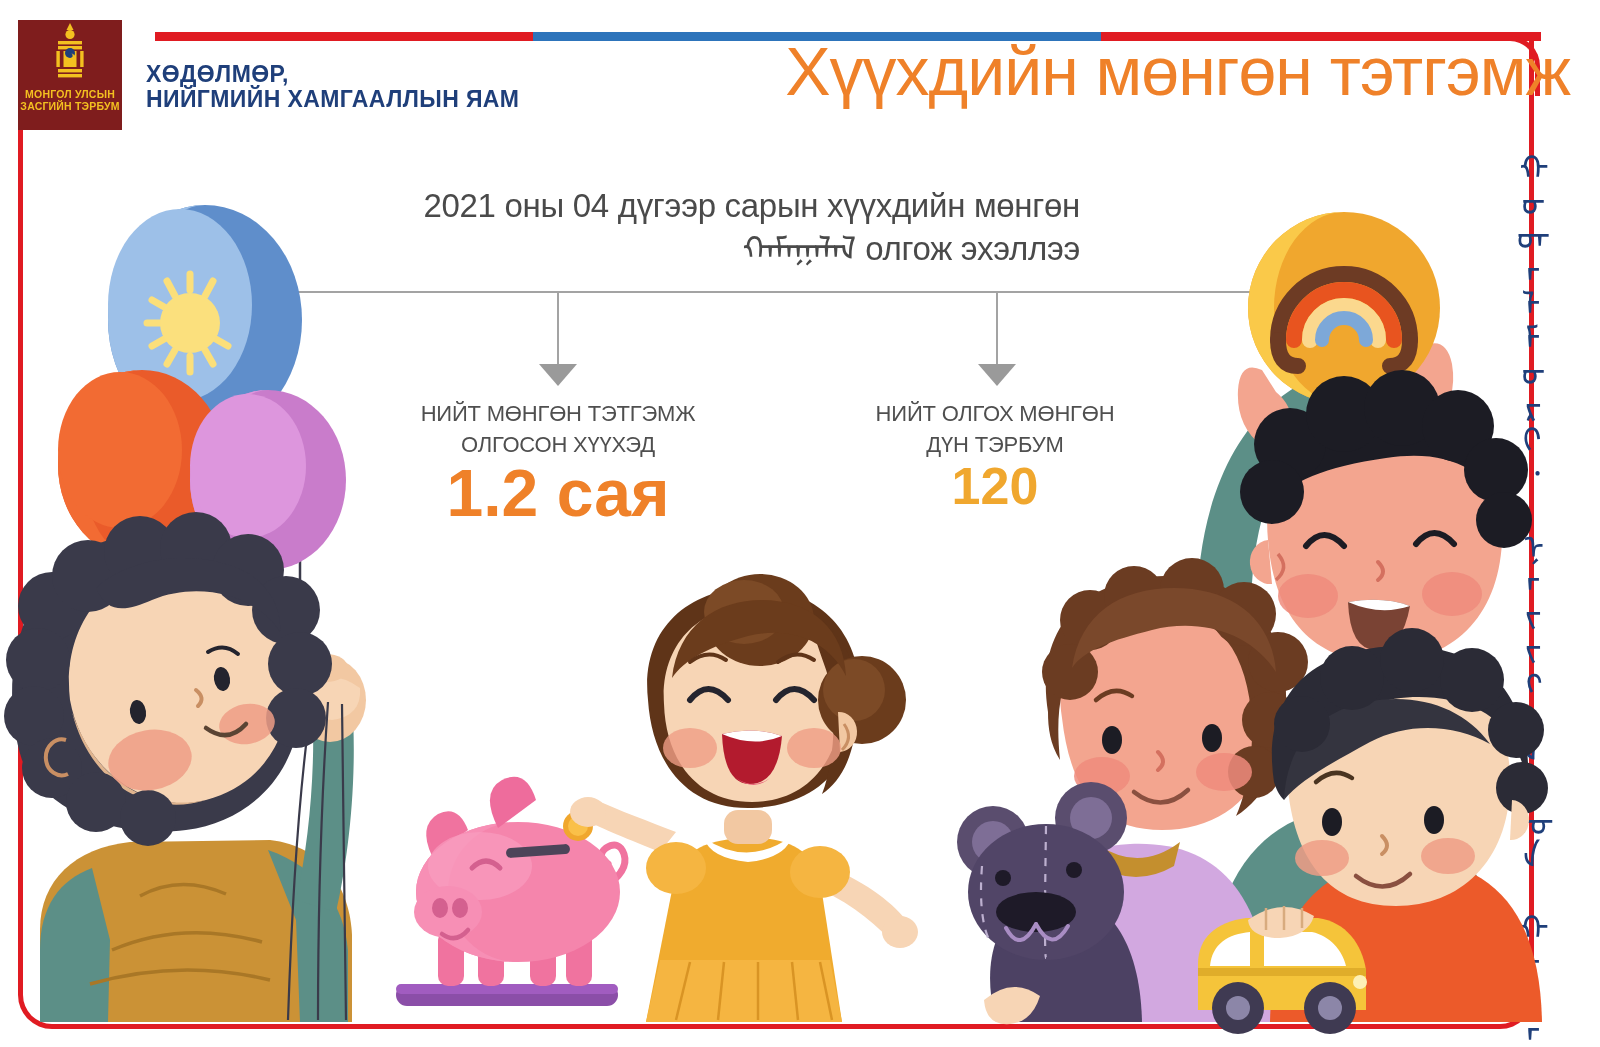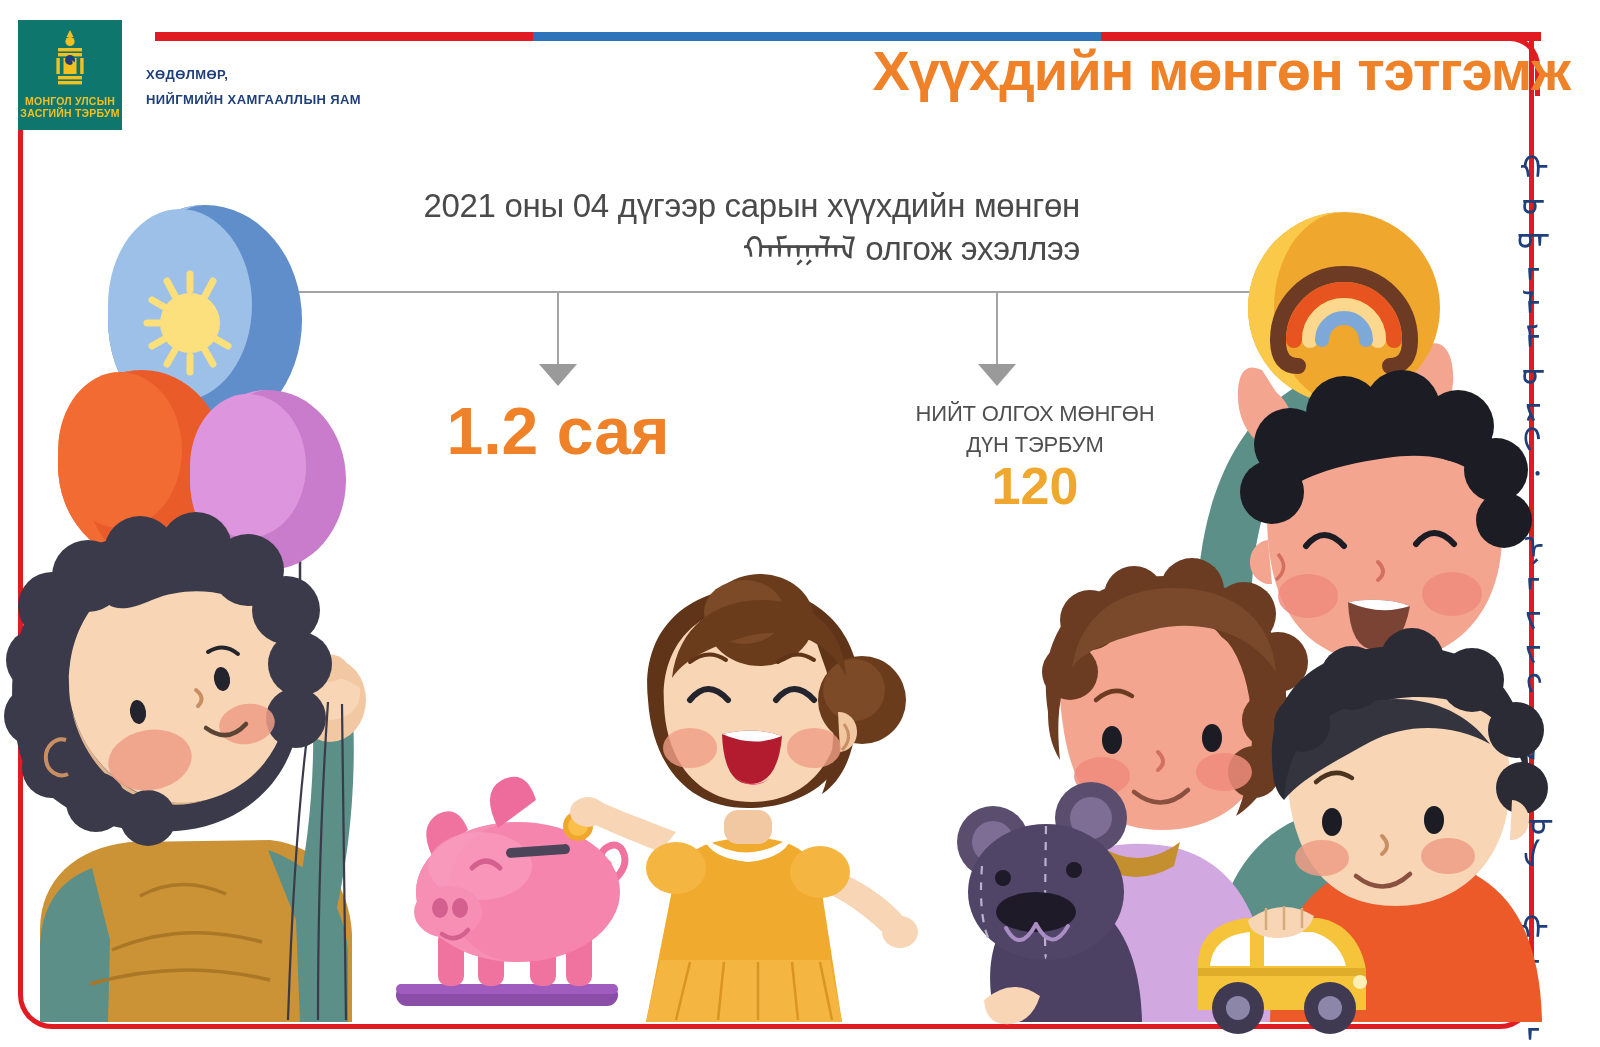--- a/index.html
+++ b/index.html
@@ -38,40 +38,40 @@
   }
   .frame-left-stub {
     position:absolute; left:18px; top:136px; width:5px; height:26px;
     background:#e01b22;
   }
 
   
   .logo {
     position:absolute; left:18px; top:20px;
     width:104px; height:110px;
-    background:#0f766e;
+    background:#7f1d1d;
     display:flex; flex-direction:column;
     align-items:center; justify-content:flex-start;
-    padding-top:10px;
+    padding-top:3px;
   }
   .soyombo { width:34px; height:62px; position:relative; }
   .logo-text {
     color:#f3c020; font-size:10.5px; font-weight:bold;
     text-align:center; line-height:12px; letter-spacing:.2px;
     margin-top:3px;
   }
   .ministry {
     position:absolute; left:146px; top:62px;
-    color:#1f3f7a; font-weight:bold; font-size:13px;
+    color:#1f3f7a; font-weight:bold; font-size:23px;
     line-height:25px; letter-spacing:.4px;
   }
   .headline {
     position:absolute; right:30px; top:36px;
-    color:#ef8129; font-weight:bold;
-    font-size:56px; line-height:70px;
+    color:#ef8129; font-weight:normal;
+    font-size:68px; line-height:70px;
     letter-spacing:-1px;
     white-space:nowrap;
   }
 
   
   .subtitle {
     position:absolute; left:300px; top:184px; width:780px;
     text-align:right; color:#4a4a4a;
     font-size:33px; line-height:43px; font-weight:500;
     letter-spacing:-.3px;
@@ -92,21 +92,21 @@
   .arrowhead.a2 { left:978px; }
 
   
   .stat { position:absolute; text-align:center; }
   .stat-label {
     color:#4f4f4f; font-size:22px; line-height:31px;
     font-weight:500; letter-spacing:-.2px;
   }
   .stat-value { font-weight:bold; line-height:1; }
   .stat-left  { left:358px; top:398px; width:400px; }
-  .stat-right { left:840px; top:398px; width:390px; }
+  .stat-right { left:800px; top:398px; width:390px; }
   .stat-left .stat-value  { color:#ef8129; font-size:66px; }
   .stat-right .stat-value { color:#f0a72e; font-size:52px; }
 
   
   .vscript {
     position:absolute; right:6px; top:150px;
     width:92px; height:850px;
     color:#1f3f7a;
     font-size:34px;
     writing-mode:vertical-lr;
@@ -185,20 +185,24 @@
     <div>ᠬᠠᠮᠠᠭᠠᠯᠠᠯ  олгож эхэллээ</div>
   </div>
 
   <div class="hline"></div>
   <div class="vline v1"></div>
   <div class="vline v2"></div>
   <div class="arrowhead a1"></div>
   <div class="arrowhead a2"></div>
 
   <div class="stat stat-left">
+    <div class="stat-label">
+      <div>НИЙТ МӨНГӨН ТЭТГЭМЖ</div>
+      <div>ОЛГОСОН ХҮҮХЭД</div>
+    </div>
     <div class="stat-value">1.2 сая</div>
   </div>
 
   <div class="stat stat-right">
     <div class="stat-label">
       <div>НИЙТ ОЛГОХ МӨНГӨН</div>
       <div>ДҮН ТЭРБУМ</div>
     </div>
     <div class="stat-value">120</div>
   </div>

